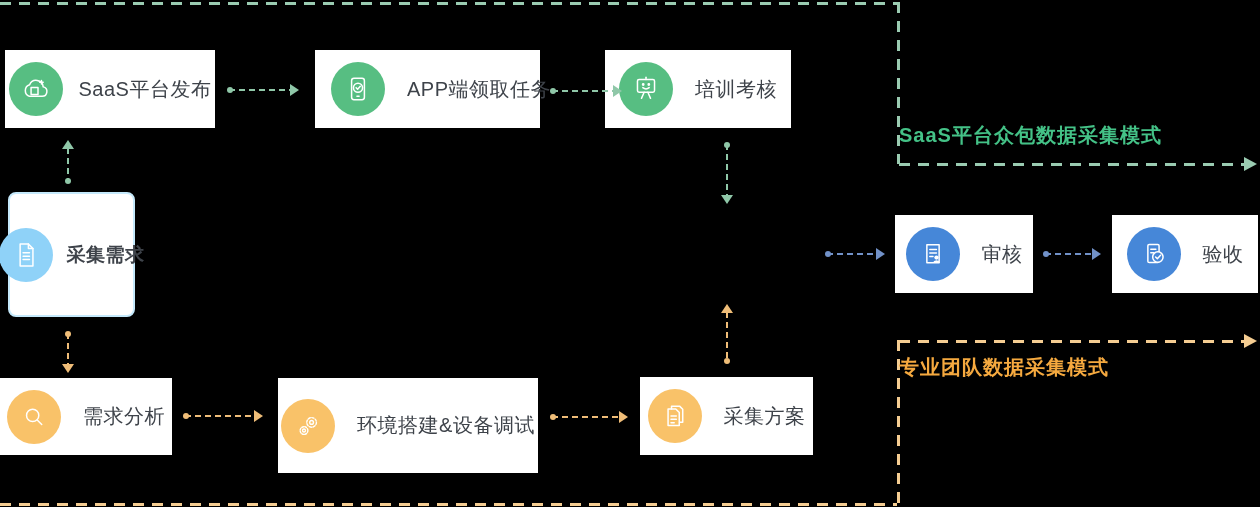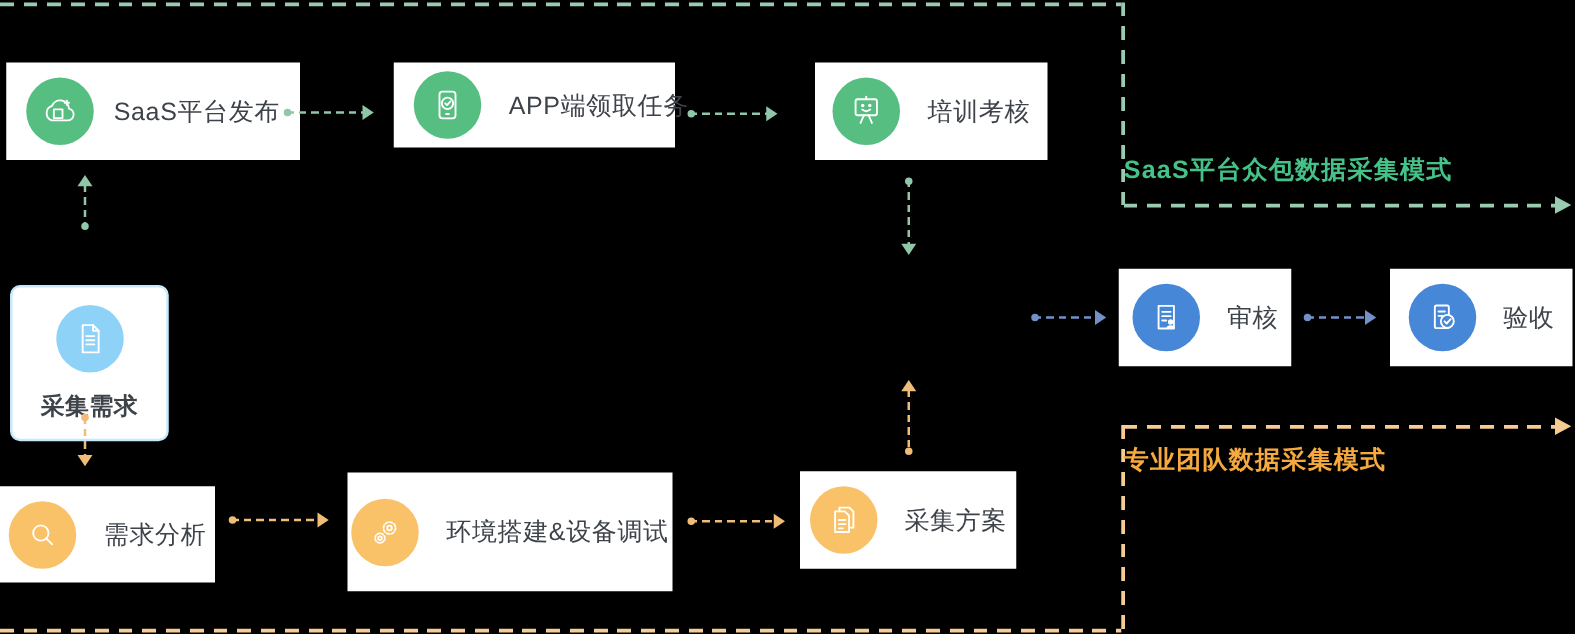--- a/index.html
+++ b/index.html
@@ -13,21 +13,21 @@
     justify-content:center; gap:22px; box-sizing:border-box;
   }
   .node .label { font-size:20px; color:#3E434A; font-weight:500; letter-spacing:.5px; white-space:nowrap; }
   .circ { width:54px; height:54px; border-radius:50%; display:flex; align-items:center; justify-content:center; flex:0 0 auto; }
   .circ svg { width:32px; height:32px; display:block; }
   .theme-green  .circ { background:#57BE82; }
   .theme-blue   .circ { background:#4687D8; }
   .theme-lblue  .circ { background:#8FD2F8; }
   .theme-orange .circ { background:#F9C269; }
   .node.card {
-    flex-direction:column; gap:14px; border:2px solid #C5E9FB; border-radius:8px;margin-top:36px;
+    gap:14px; border:2px solid #C5E9FB; border-radius:8px;
   }
   .node.card .label { font-size:19px; font-weight:600; }
   
   .guide-h { position:absolute; height:3px; background:repeating-linear-gradient(90deg,var(--c) 0 11px,transparent 11px 19px); }
   .guide-v { position:absolute; width:3px;  background:repeating-linear-gradient(180deg,var(--c) 0 11px,transparent 11px 19px); }
   .tri-right { position:absolute; width:0; height:0; border-left:13px solid var(--c); border-top:7px solid transparent; border-bottom:7px solid transparent; }
   .c-gguide { --c:#9ACBB1; }
   .c-oguide { --c:#F5CD92; }
   
   .mode-label { position:absolute; width:352px; text-align:left; font-size:20px; font-weight:bold; letter-spacing:1px; white-space:nowrap; }
@@ -61,44 +61,44 @@
   <div class="tri-right c-gguide" style="left:1244px;top:157px;"></div>
 
   <div class="guide-h c-oguide" style="left:899px;top:340px;width:346px;"></div>
   <div class="tri-right c-oguide" style="left:1244px;top:334px;"></div>
   <div class="guide-v c-oguide" style="left:897px;top:340px;height:164px;"></div>
   <div class="guide-h c-oguide" style="left:0;top:503px;width:897px;"></div>
 
   <div class="mode-label green" style="left:899px;top:122px;">SaaS平台众包数据采集模式</div>
   <div class="mode-label orange" style="left:899px;top:354px;">专业团队数据采集模式</div>
 
-  <div class="node theme-green" style="left:5px;top:50px;width:235px;height:78px;gap:16px;">
+  <div class="node theme-green" style="left:5px;top:50px;width:210px;height:78px;gap:16px;">
     <span class="circ">
       <svg viewBox="0 0 24 24" fill="none" stroke="#fff" stroke-width="1.5" stroke-linecap="round" stroke-linejoin="round">
         <path d="M7 17.5 h9.5 a3.6 3.6 0 0 0 .9-7.1 A5.3 5.3 0 0 0 7.2 8.8 A4.6 4.6 0 0 0 7 17.5 Z"></path>
         <rect x="8.3" y="10.9" width="5.2" height="5.2"></rect>
         <path d="M16.1 5.6 v2.6 M14.8 6.9 h2.6"></path>
       </svg>
     </span>
     <span class="label">SaaS平台发布</span>
   </div>
 
-  <div class="node theme-green" style="left:315px;top:50px;width:225px;height:68px;padding-left:27px;">
+  <div class="node theme-green" style="left:315px;top:50px;width:225px;height:78px;padding-left:27px;">
     <span class="circ">
       <svg viewBox="0 0 24 24" fill="none" stroke="#fff" stroke-width="1.5" stroke-linecap="round" stroke-linejoin="round">
         <rect x="7.2" y="4" width="9.6" height="16" rx="1.8"></rect>
         <circle cx="12" cy="11" r="3.4"></circle>
         <path d="M10.6 11 l1.1 1.1 2-2.2"></path>
         <path d="M11.2 17.4 h1.6"></path>
       </svg>
     </span>
     <span class="label">APP端领取任务</span>
   </div>
 
-  <div class="node theme-green" style="left:652px;top:50px;width:186px;height:78px;text-align:right;">
+  <div class="node theme-green" style="left:605px;top:50px;width:186px;height:78px;text-align:right;">
     <span class="circ">
       <svg viewBox="0 0 24 24" fill="none" stroke="#fff" stroke-width="1.5" stroke-linecap="round" stroke-linejoin="round">
         <path d="M12 3.2 v1.6"></path>
         <rect x="5.6" y="4.8" width="12.8" height="9.6" rx="1.2"></rect>
         <circle cx="9.9" cy="8.6" r="0.5" fill="#fff"></circle>
         <circle cx="14.1" cy="8.6" r="0.5" fill="#fff"></circle>
         <path d="M9.6 11 q2.4 1.9 4.8 0"></path>
         <path d="M10.6 14.4 L8.6 19 M13.4 14.4 l2 4.6"></path>
       </svg>
     </span>
@@ -134,21 +134,21 @@
       <svg viewBox="0 0 24 24" fill="none" stroke="#fff" stroke-width="1.5" stroke-linecap="round" stroke-linejoin="round">
         <rect x="7.4" y="4.8" width="8.4" height="13.6" rx="1"></rect>
         <path d="M9.6 8.4 h3.8 M9.6 11 h2.2"></path>
         <circle cx="14.9" cy="14.3" r="3.9" fill="#4687D8"></circle>
         <path d="M13.2 14.3 l1.3 1.3 2.4-2.6"></path>
       </svg>
     </span>
     <span class="label">验收</span>
   </div>
 
-  <div class="node theme-orange" style="left:0;top:378px;width:172px;height:77px;margin-top:11px;">
+  <div class="node theme-orange" style="left:0;top:378px;width:172px;height:77px;">
     <span class="circ">
       <svg viewBox="0 0 24 24" fill="none" stroke="#fff" stroke-width="1.5" stroke-linecap="round" stroke-linejoin="round">
         <circle cx="11" cy="10.8" r="4.6"></circle>
         <path d="M14.4 14.2 l3.4 3.4"></path>
       </svg>
     </span>
     <span class="label">需求分析</span>
   </div>
 
   <div class="node theme-orange" style="left:278px;top:378px;width:260px;height:95px;">

